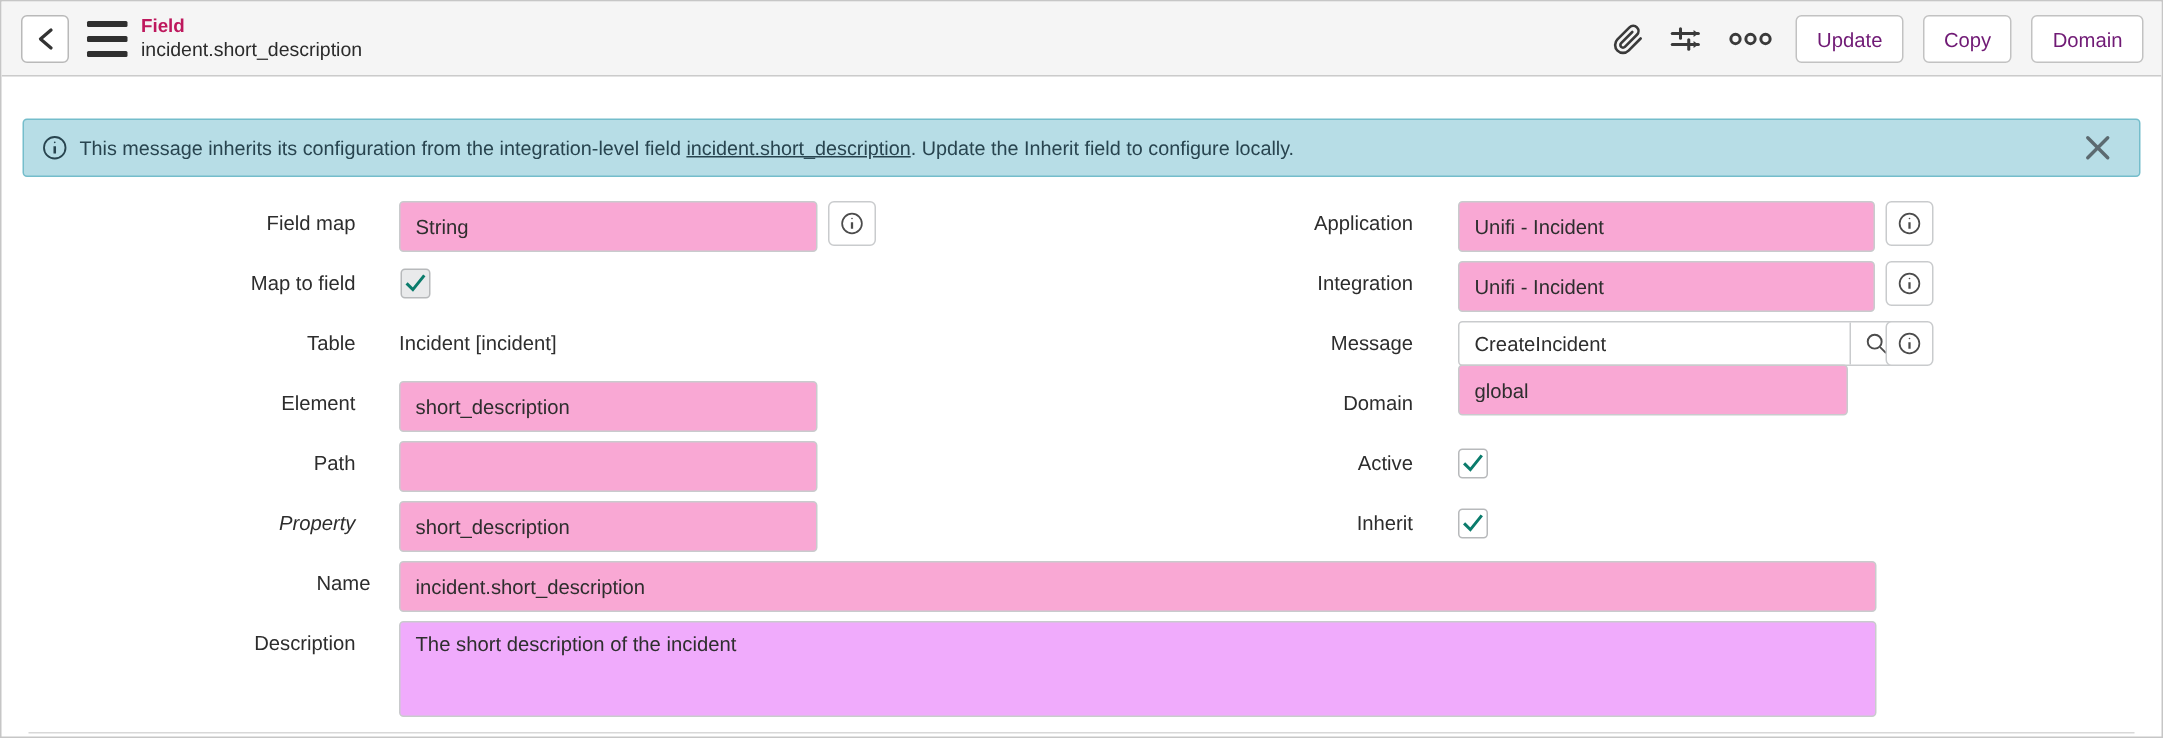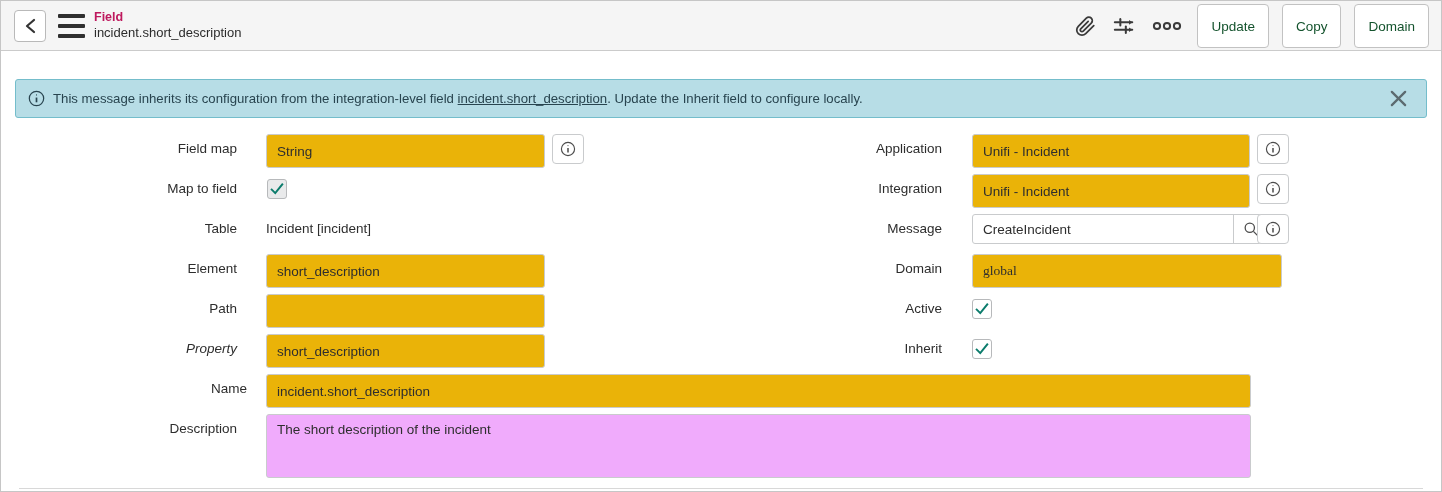--- a/index.html
+++ b/index.html
@@ -29,24 +29,24 @@
   .title-block { position:absolute; left:93px; top:8px; line-height:16px; }
   .title-block .t1 { font-size:12.5px; font-weight:bold; color:#be185d; }
   .title-block .t2 { font-size:13px; color:#2b2b2b; }
 
   .header-right {
     position:absolute; right:12px; top:9px; height:32px;
     display:flex; align-items:center; gap:13px;
   }
   .icon-btn { display:flex; align-items:center; justify-content:center; cursor:pointer; padding:2px; }
   .hdr-btn {
-    height:44px; padding:0 13px; background:#fff;
+    height:32px; padding:0 13px; background:#fff;
     border:1px solid #c2c2c2; border-radius:4px;
     font-family:"Liberation Sans", sans-serif;
-    font-size:13.5px; color:#14532d; cursor:pointer;
+    font-size:13.5px; color:#701a75; cursor:pointer;
   }
 
   
   .banner {
     position:absolute; top:78px; left:14px; right:14px; height:39px;
     background:#b7dde6; border:1px solid #74bdcb; border-radius:3px;
     display:flex; align-items:center; padding:0 12px;
     font-size:13.2px; color:#28444f;
   }
   .banner .msg { margin-left:8px; }
@@ -57,21 +57,21 @@
   .form { position:absolute; top:0; left:0; right:0; bottom:0; }
   .lbl {
     position:absolute; width:236px; height:30px; line-height:30px;
     text-align:right; font-size:13.5px; color:#2d2d2d;
   }
   .lbl.right-col { left:705px; }
   .lbl.left-col  { left:0px; }
 
   .inp {
     position:absolute; height:30px;
-    background:#eab308; border:1px solid #c9cbcd; border-radius:3px;
+    background:#f9a8d4; border:1px solid #c9cbcd; border-radius:3px;
     padding:16px 10px; font-family:"Liberation Sans", sans-serif;
     font-size:13.5px; color:#2e2e2e;
   }
 
   .combo {
     position:absolute; height:30px; background:#fff;
     border:1px solid #c9cbcd; border-radius:3px; display:flex;
   }
   .combo input {
     flex:1; border:none; background:transparent; padding:0 10px;
@@ -228,21 +228,21 @@
           <circle cx="9" cy="9" r="7.4"></circle>
           <line x1="9" y1="8" x2="9" y2="13" stroke-width="1.7"></line>
           <circle cx="9" cy="5.2" r="0.6" fill="#4c4c4c" stroke="none"></circle>
         </svg>
     </div>
 
     <div class="lbl left-col" style="top:253px;">Element</div>
     <input class="inp" style="left: 265px; top: 253px; width: 279px;" readonly="" value="short_description">
 
     <div class="lbl right-col" style="top:253px;">Domain</div>
-    <input class="inp" style="left: 971px; top: 253px; width: 310px; font-family: Liberation Serif, serif;" readonly="" value="global">
+    <input class="inp" style="left: 971px; top: 242px; width: 260px;" readonly="" value="global">
 
     <div class="lbl left-col" style="top:293px;">Path</div>
     <input class="inp" style="left: 265px; top: 293px; width: 279px;" readonly="" value="">
 
     <div class="lbl right-col" style="top:293px;">Active</div>
     <div class="cb" style="left:971px; top:298px;">
       <svg width="14" height="14" viewBox="0 0 24 24" fill="none" stroke="#0b7c6c" stroke-width="3.4" stroke-linecap="square">
           <polyline points="3,13 9,19 21,4"></polyline>
         </svg>
     </div>

